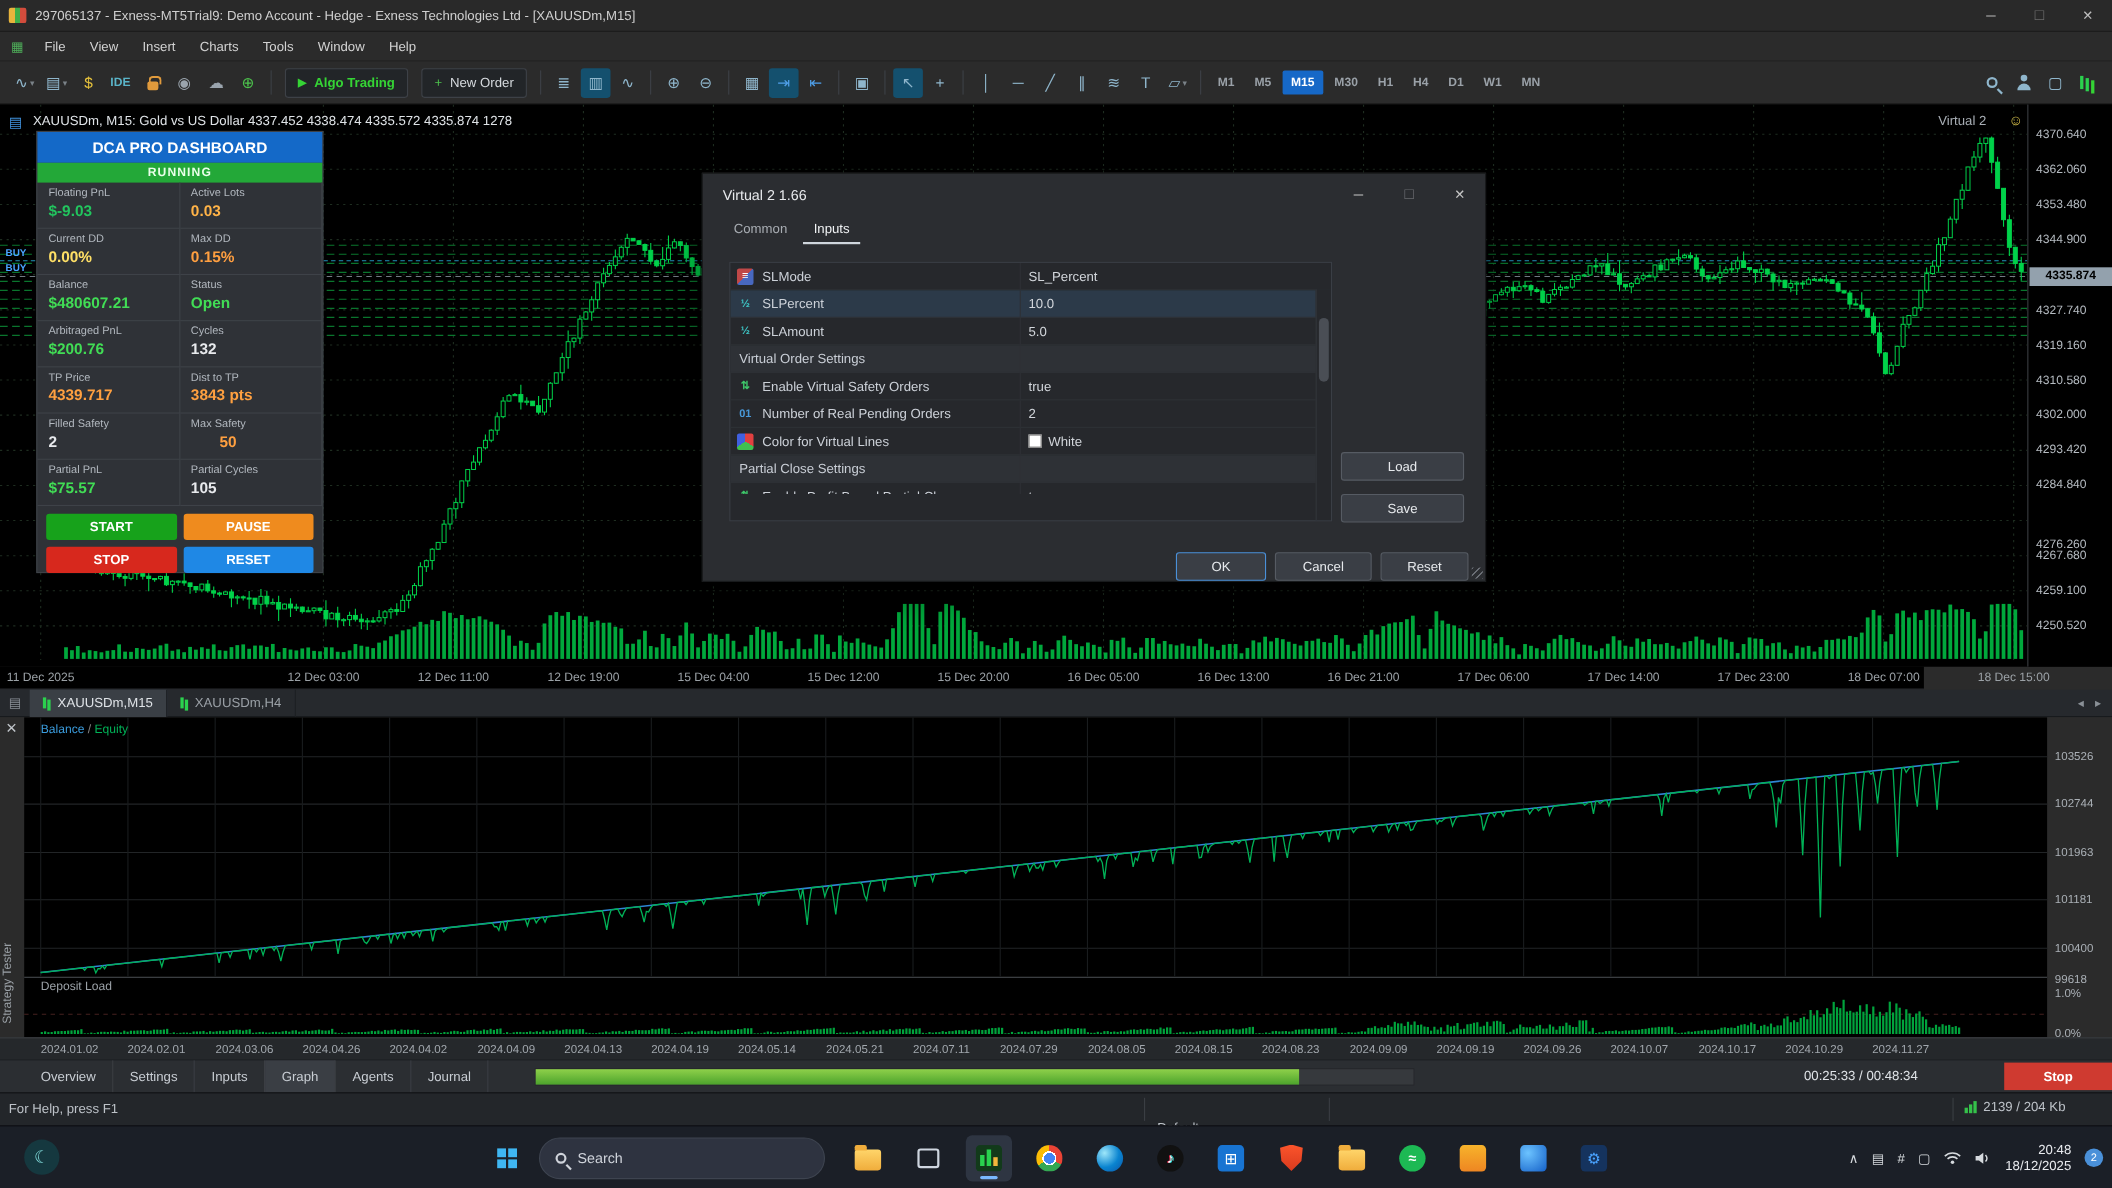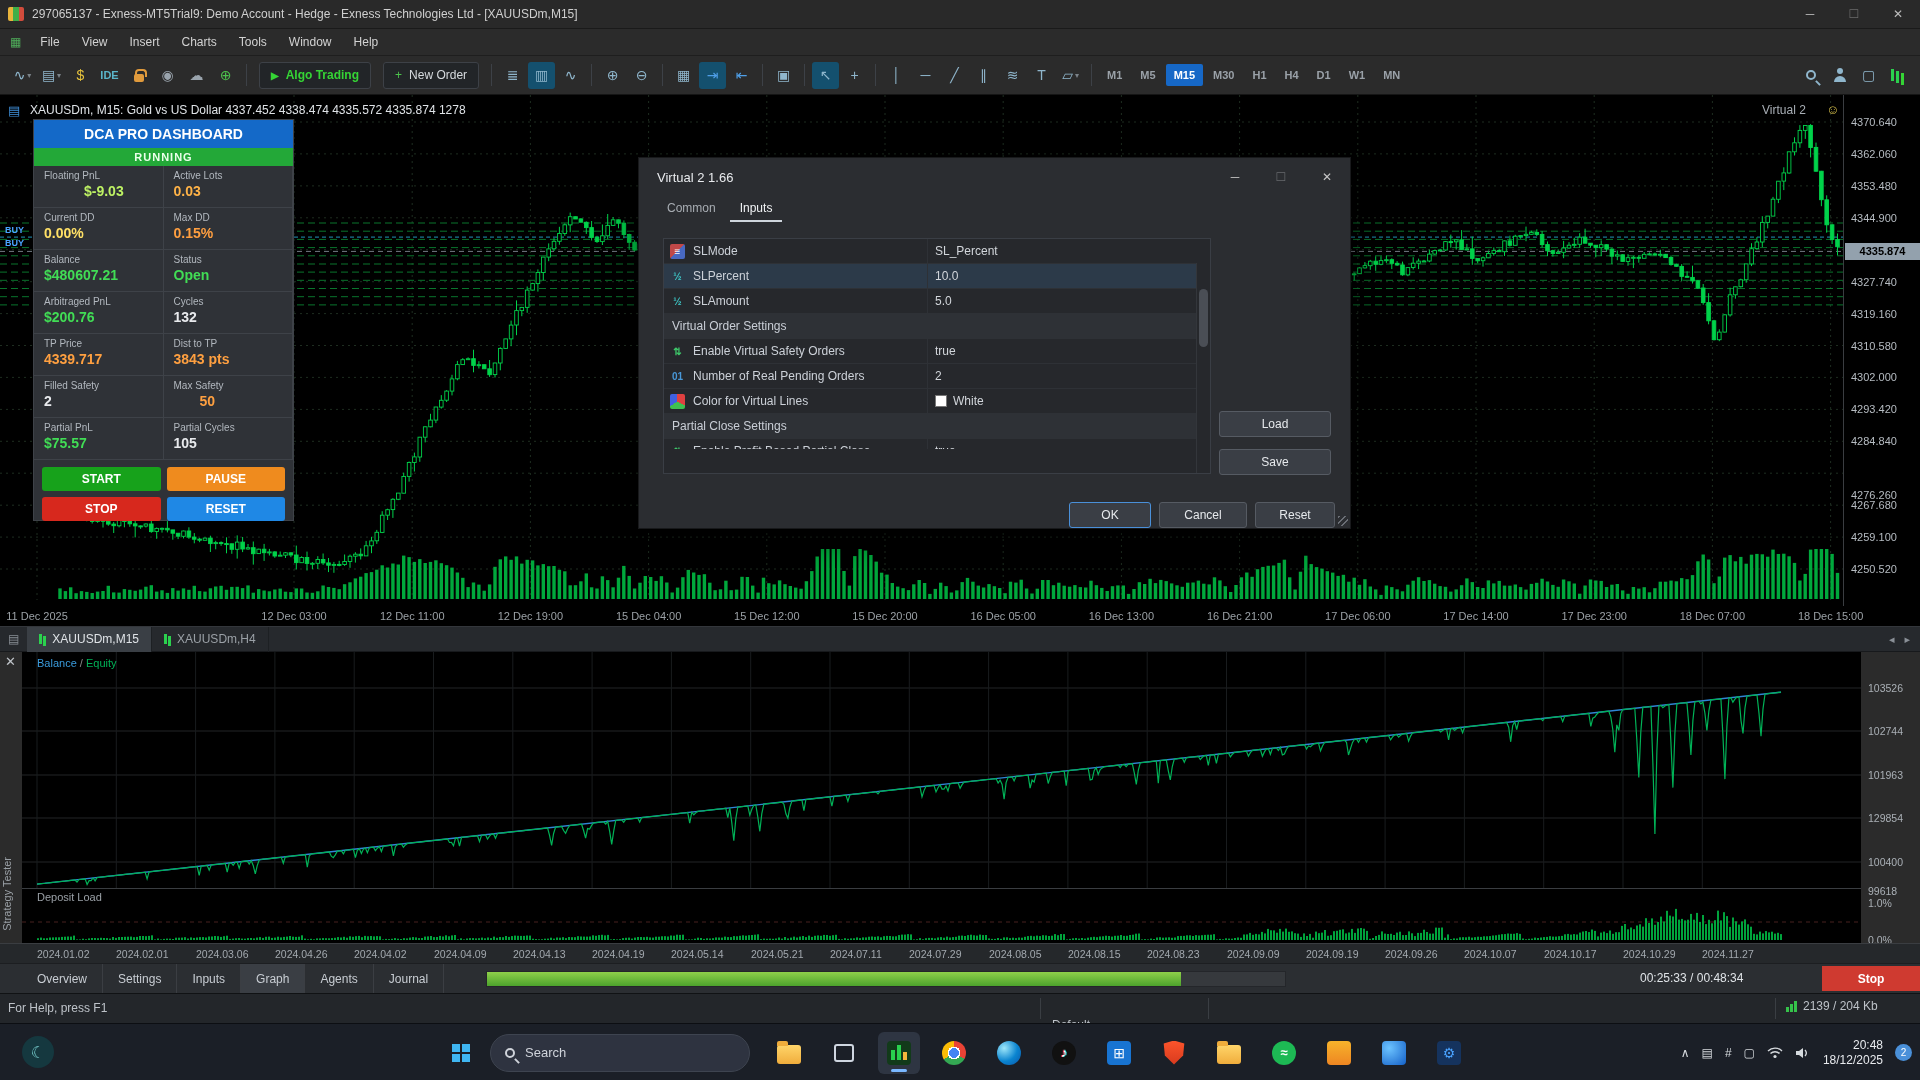--- a/index.html
+++ b/index.html
@@ -83,21 +83,21 @@
 .dgroup{background:#2e3136}
 .dgroup .gname{margin-left:8px;color:#c9ced6}
 .drow.sel{background:#2c3a49}
 .clipwrap{height:10px;overflow:hidden}
 .dlg-scroll{position:absolute;right:0;top:24px;bottom:0;width:14px;background:#26282c;border-left:1px solid #33363b}
 .dlg-scroll .thumb{position:absolute;left:2px;top:26px;width:9px;height:58px;background:#4a4e55;border-radius:5px}
 .dlgbtn{position:absolute;height:26px;background:#3a3e45;border:1px solid #565b63;border-radius:3px;color:#e6e9ec;font-size:12px;display:flex;align-items:center;justify-content:center}
 .dlgbtn.def{border-color:#4a90d9}
 .grip{position:absolute;right:2px;bottom:2px;width:10px;height:10px;background:repeating-linear-gradient(135deg,#6a6e75 0 1.5px,transparent 1.5px 4.5px)}
 
-#timeaxis{position:absolute;left:0;top:606px;width:1920px;height:21px;background:#000;border-bottom:1px solid #33363b}
+#timeaxis{position:absolute;left:0;top:606px;width:1749px;height:21px;background:#000;border-bottom:1px solid #33363b}
 .tlab{position:absolute;top:4px;transform:translateX(-50%);color:#9ba1a6;font-size:11px;white-space:nowrap}
 #charttabs{position:absolute;left:0;top:627px;width:1920px;height:25px;background:#26292d;display:flex;align-items:center;border-bottom:1px solid #17191c}
 .cticon{color:#8a9097;margin:0 8px;font-size:12px}
 .ctab{display:inline-flex;align-items:center;gap:6px;height:25px;padding:0 12px;color:#9aa0a6;font-size:12px;border-right:1px solid #1d2023}
 .ctab.on{background:#3a3f45;color:#dfe3e7}
 .candle-ico{width:3px;height:10px;background:#2bd14e;box-shadow:4px 2px 0 #2bd14e;display:inline-block;margin-right:4px}
 .ctarrows{margin-left:auto;margin-right:10px;color:#8a9097;display:flex;gap:10px;font-size:11px}
 
 #tester{position:absolute;left:0;top:652px;width:1920px;height:341px;background:#2b2b2b}
 #tester-plot{position:absolute;left:0;top:0;width:1920px;height:236px}
@@ -1366,21 +1366,21 @@
         <span class="plab" style="top: 468px;">4250.520</span>
         <div id="pbox" style="top: 148px;">4335.874</div>
       </div>
 
     <div id="dashboard">
       <div id="dash-title">DCA PRO DASHBOARD</div>
       <div id="dash-status">RUNNING</div>
       <div id="dash-grid">
           <div class="dcell">
             <div class="lb">Floating PnL</div>
-            <div class="vl" style="color: #bef264; margin-left: 40px;">$-9.03</div>
+            <div class="vl" style="color: #22c55e;">$-9.03</div>
           </div>
           <div class="dcell">
             <div class="lb">Active Lots</div>
             <div class="vl" style="color: rgb(255, 179, 71);">0.03</div>
           </div>
           <div class="dcell">
             <div class="lb">Current DD</div>
             <div class="vl" style="color: rgb(255, 224, 102);">0.00%</div>
           </div>
           <div class="dcell">
@@ -2170,21 +2170,21 @@
         </svg></div>
     <span id="tester-close">✕</span>
     <div id="tester-legend">
       <span id="leg-bal" style="color: rgb(58, 155, 220);">Balance</span><span style="color:#888"> / </span><span id="leg-eq" style="color: rgb(0, 178, 87);">Equity</span>
     </div>
     <div id="deposit-label">Deposit Load</div>
     <div id="tester-ylabels">
         <span class="tylab" style="top: 30px;">103526</span>
         <span class="tylab" style="top: 73px;">102744</span>
         <span class="tylab" style="top: 117px;">101963</span>
-        <span class="tylab" style="top: 160px;">129854</span>
+        <span class="tylab" style="top: 160px;">101181</span>
         <span class="tylab" style="top: 204px;">100400</span>
         <span class="tylab" style="top: 233px;">99618</span>
         <span class="tylab" style="top: 245px;">1.0%</span>
         <span class="tylab" style="top: 282px;">0.0%</span>
       </div>
     <div id="tester-dates">
         <span class="tdate" style="left: 37px;">2024.01.02</span>
         <span class="tdate" style="left: 116px;">2024.02.01</span>
         <span class="tdate" style="left: 196px;">2024.03.06</span>
         <span class="tdate" style="left: 275px;">2024.04.26</span>

